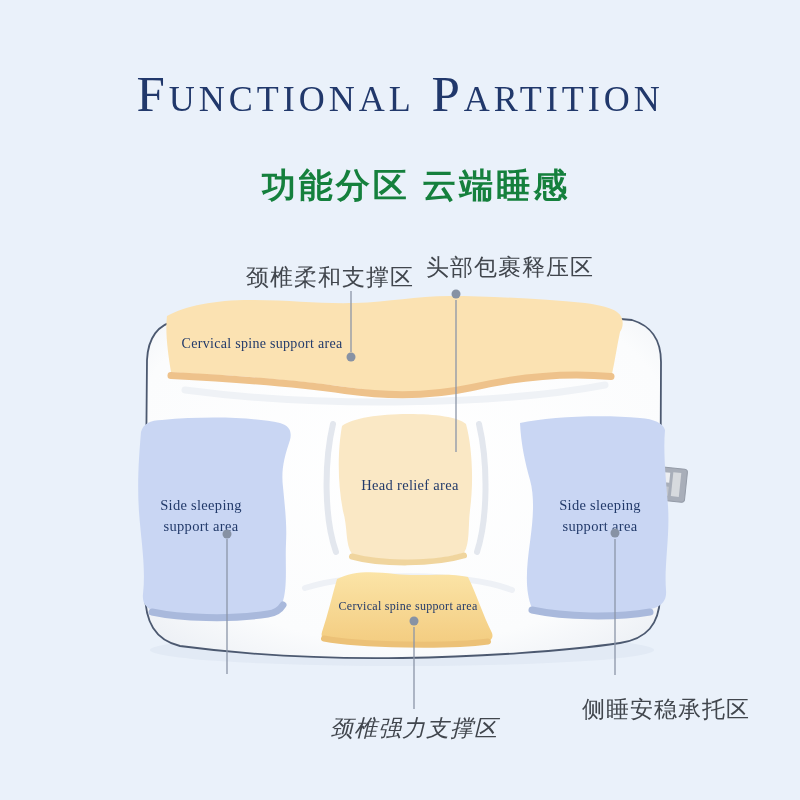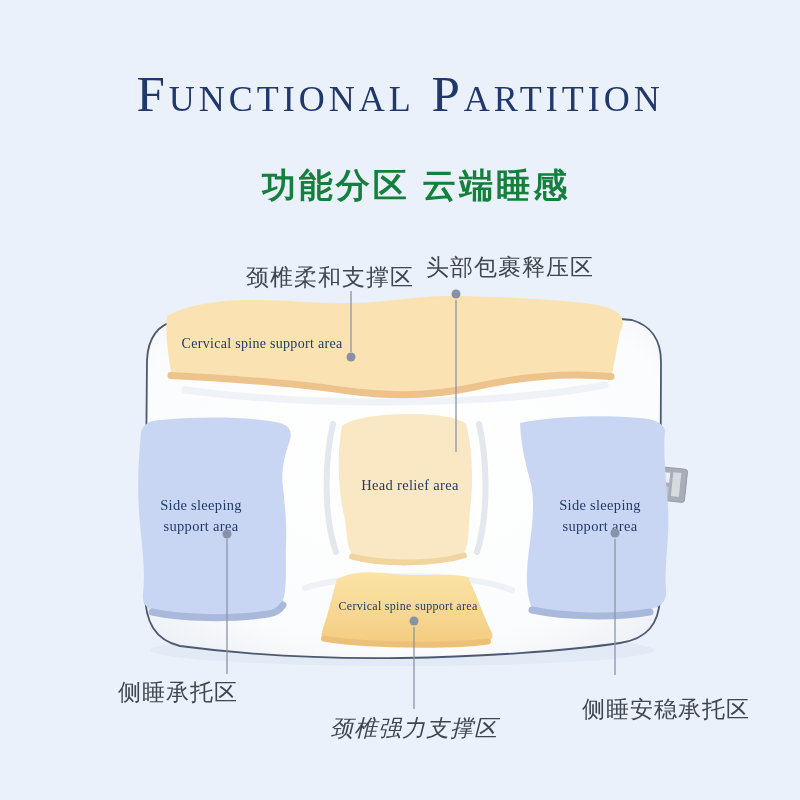--- a/index.html
+++ b/index.html
@@ -164,17 +164,16 @@
 
     <circle cx="414" cy="621" r="4.5" fill="#8792a4"></circle>
     <line x1="414" y1="627" x2="414" y2="709" stroke-width="1.3" stroke="#8b95a8"></line>
 
     <circle cx="615" cy="533" r="4.5" fill="#8792a4"></circle>
     <line x1="615" y1="539" x2="615" y2="675" stroke-width="1.3" stroke="#8b95a8"></line>
   </svg>
 
   <div class="callout centered" style="left:330px;top:262px;">颈椎柔和支撑区</div>
   <div class="callout centered" style="left:510px;top:252px;">头部包裹释压区</div>
-  <div class="callout" style="left:118px;top:677px;">侧睡承托区</div>
   <div class="callout centered" style="left:414px;top:713px;font-style:italic;">颈椎强力支撑区</div>
   <div class="callout centered" style="left:666px;top:694px;">侧睡安稳承托区</div>
 
 </div>
 
 </body></html>

